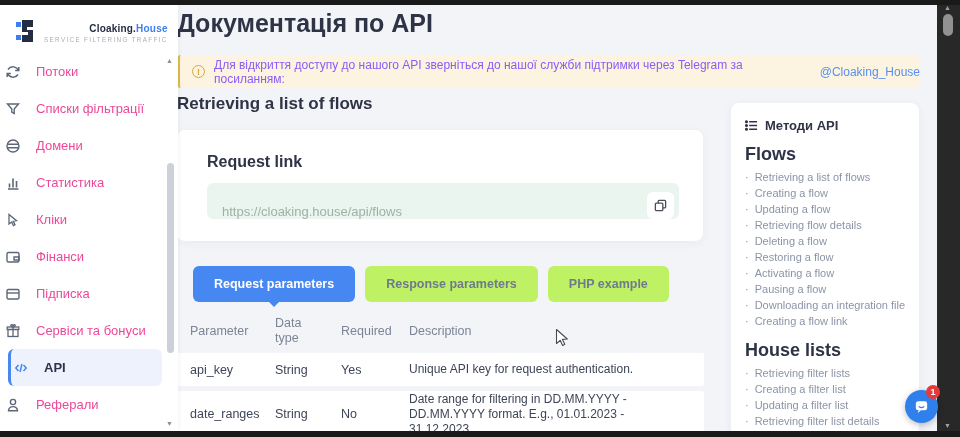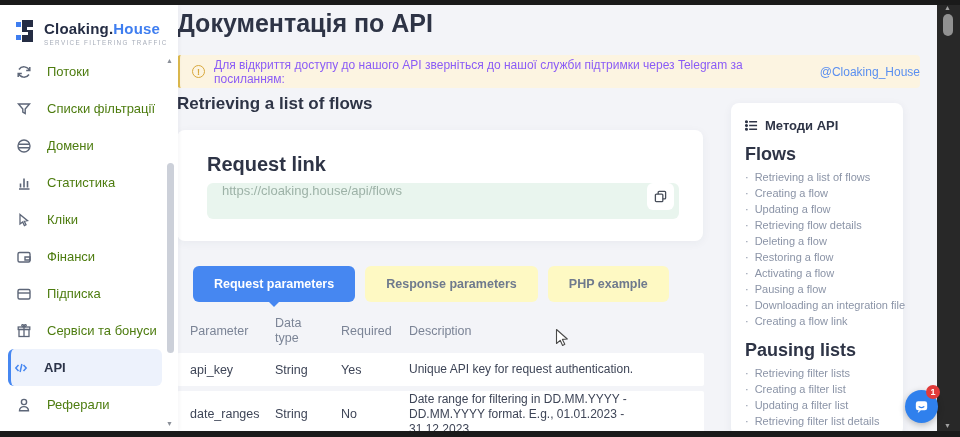--- a/index.html
+++ b/index.html
@@ -11,66 +11,66 @@
   .chrome-bottom { position:absolute; left:0; top:431px; width:960px; height:6px; background:#1a1a1a; z-index:60; }
   .chrome-right  { position:absolute; left:937px; top:0; width:23px; height:437px; background:#282828; z-index:55; }
   .vscroll-thumb { position:absolute; left:6px; top:14px; width:10px; height:22px; background:#919191; border-radius:5px; }
   .vscroll-up    { position:absolute; left:7px; top:4px;  color:#a0a0a0; font-size:7px; }
   .vscroll-down  { position:absolute; left:7px; bottom:8px; color:#a0a0a0; font-size:7px; }
 
   
   .sidebar { position:absolute; left:0; top:5px; width:178px; height:426px; background:#ffffff; z-index:10; box-shadow:1px 0 4px rgba(30,40,70,.05); }
   .logo-row { display:flex; align-items:center; gap:8px; padding:13px 0 0 13px; }
   .logo-text  { display:flex; flex-direction:column; }
-  .brand      { font-size:15px; font-weight:bold; color:#252d44; letter-spacing:.2px; }
+  .brand      { font-size:10px; font-weight:bold; color:#252d44; letter-spacing:.2px;text-align:right; }
   .brand-accent { color:#3f7ef0; }
   .tagline    { font-size:6.3px; letter-spacing:1.35px; color:#a8aeba; margin-top:2px; }
   .nav { position:absolute; top:48px; left:0; width:164px; }
-  .nav-item { height:37px; display:flex; align-items:center; gap:14px; padding-left:15px; color:#4d7c0f; font-size:13px; cursor:pointer; }
+  .nav-item { height:37px; display:flex; align-items:center; gap:14px; padding-left:4px; color:#ec4899; font-size:13px; cursor:pointer; }
   .nav-item .nicon { width:18px; height:18px; display:flex; align-items:center; justify-content:center; color:#5d6678; flex:0 0 18px; }
   .nav-item.active { margin-left:8px; margin-right:2px; padding-left:1px; border-left:3px solid #4687f1; background:#edf2fc; border-radius:6px; color:#2c3449; font-weight:bold; }
   .nav-item.active .nicon { color:#4687f1; }
   .side-scroll { position:absolute; right:3px; top:50px; width:9px; height:372px; }
   .side-thumb  { position:absolute; left:1px; top:108px; width:7px; height:190px; background:#ccd0d9; border-radius:4px; }
   .side-up   { position:absolute; left:0; top:2px; color:#8b9099; font-size:7px; }
   .side-down { position:absolute; left:0; bottom:0; color:#8b9099; font-size:7px; }
 
   
   .main { position:absolute; left:164px; top:5px; width:759px; height:426px; }
   .page-title { position:absolute; left:13px; top:4px; font-size:25px; font-weight:bold; color:#2e3446; }
   .banner { position:absolute; left:13px; top:50px; width:743px; height:33px; background:#fcf4e1; border-left:3px solid #dfbb4d; border-radius:4px; display:flex; align-items:center; gap:9px; padding-left:12px; }
   .banner-icon { width:13px; height:13px; border:1.5px solid #d8a83c; border-radius:50%; color:#d8a83c; font-size:9px; font-weight:bold; display:flex; align-items:center; justify-content:center; flex:0 0 13px; }
   .banner-text { font-size:12px; color:#8b5cf6; }
   .banner-link { font-size:12px; color:#5a8ff0; margin-left:16px; cursor:pointer; }
   .section-title { position:absolute; left:13px; top:89px; font-size:17px; font-weight:bold; color:#2e3446; }
 
   
   .request-card { position:absolute; left:13px; top:125px; width:526px; height:111px; background:#fff; border-radius:8px; box-shadow:0 2px 10px rgba(40,50,80,.05); }
-  .request-title { padding:23px 12px 0 30px; font-size:20px; font-weight:bold; color:#2e3446; }
-  .request-input { position:absolute; left:30px; top:53px; width:472px; height:36px; background:#e9f5ee; border-radius:6px; display:flex; align-items:flex-start; justify-content:space-between; padding:0 5px 0 15px; }
+  .request-title { padding:23px 12px 0 30px; font-size:16px; font-weight:bold; color:#2e3446; }
+  .request-input { position:absolute; left:30px; top:53px; width:472px; height:36px; background:#e9f5ee; border-radius:6px; display:flex; align-items:flex-end; justify-content:space-between; padding:0 5px 0 15px; }
   .request-url  { font-size:13px; color:#9db2a7; }
   .copy-btn { width:27px; height:27px; background:#fff; border-radius:6px; display:flex; align-items:center; justify-content:center; cursor:pointer; color:#474d59; }
 
   
   .tabs { position:absolute; left:13px; top:261px; display:flex; gap:10px;padding-left:16px; }
-  .tab { height:36px; padding:0 21px; display:flex; align-items:center; font-size:12.5px; font-weight:bold; border-radius:6px; background:#fef9c3; color:#6f7a8d; cursor:pointer; white-space:nowrap; }
+  .tab { height:36px; padding:0 21px; display:flex; align-items:center; font-size:12.5px; font-weight:bold; border-radius:6px; background:#bef264; color:#6f7a8d; cursor:pointer; white-space:nowrap; }
   .tab.active { background:#4687f1; color:#fff; position:relative; }
   .tab.active::after { content:''; position:absolute; left:50%; bottom:-5px; transform:translateX(-50%); border:6px solid transparent; border-top:6px solid #4687f1; border-bottom:none; }
 
   
   .tgrid { display:grid; grid-template-columns:85px 66px 68px 1fr; align-items:center; }
   .table-head { position:absolute; left:13px; top:306px; width:527px; height:40px; padding-left:13px; color:#7b8496; font-size:12.5px; }
   .th-wrap { display:block; width:36px; line-height:15px; }
   .trow { position:absolute; left:13px; width:527px; background:#fff; padding:0 10px 0 13px; color:#3e4557; font-size:12.5px; border-radius:2px; }
   .trow-1 { top:348px; height:33px; }
   .trow-2 { top:386px; height:46px; }
   .tdesc { font-size:12px; line-height:15px; padding-right:6px; }
 
   
-  .methods-card { position:absolute; left:567px; top:98px; width:172px; height:333px; background:#fff; border-radius:8px; box-shadow:0 2px 10px rgba(40,50,80,.06); padding:15px 10px 0 14px; }
+  .methods-card { position:absolute; left:567px; top:98px; width:188px; height:333px; background:#fff; border-radius:8px; box-shadow:0 2px 10px rgba(40,50,80,.06); padding:15px 10px 0 14px; }
   .methods-title { font-size:13px; font-weight:bold; color:#2e3446; display:flex; align-items:center; gap:7px; }
   .group-title { font-size:18px; font-weight:bold; color:#2e3446; margin:11px 0 4px 0; }
   .m-item { font-size:11px; color:#8b94a7; line-height:16px; display:flex; gap:6px; cursor:pointer; white-space:nowrap; }
   .m-item .bullet { color:#8b94a7; }
 
   
   .chat-btn { position:absolute; left:905px; top:390px; width:33px; height:33px; background:#2f80ed; border-radius:50%; z-index:70; display:flex; align-items:center; justify-content:center; cursor:pointer; box-shadow:0 2px 6px rgba(0,0,0,.25); }
   .chat-badge { position:absolute; left:926px; top:385px; width:14px; height:14px; background:#e23b3b; border-radius:50%; z-index:71; color:#fff; font-size:9px; font-weight:bold; display:flex; align-items:center; justify-content:center; }
 
   
@@ -300,21 +300,21 @@
       </div>
     <div class="m-item">
         <span class="bullet">·</span>
         <span>Downloading an integration file</span>
       </div>
     <div class="m-item">
         <span class="bullet">·</span>
         <span>Creating a flow link</span>
       </div>
 
-    <div class="group-title">Pausing lists</div>
+    <div class="group-title">House lists</div>
     <div class="m-item">
         <span class="bullet">·</span>
         <span>Retrieving filter lists</span>
       </div>
     <div class="m-item">
         <span class="bullet">·</span>
         <span>Creating a filter list</span>
       </div>
     <div class="m-item">
         <span class="bullet">·</span>

